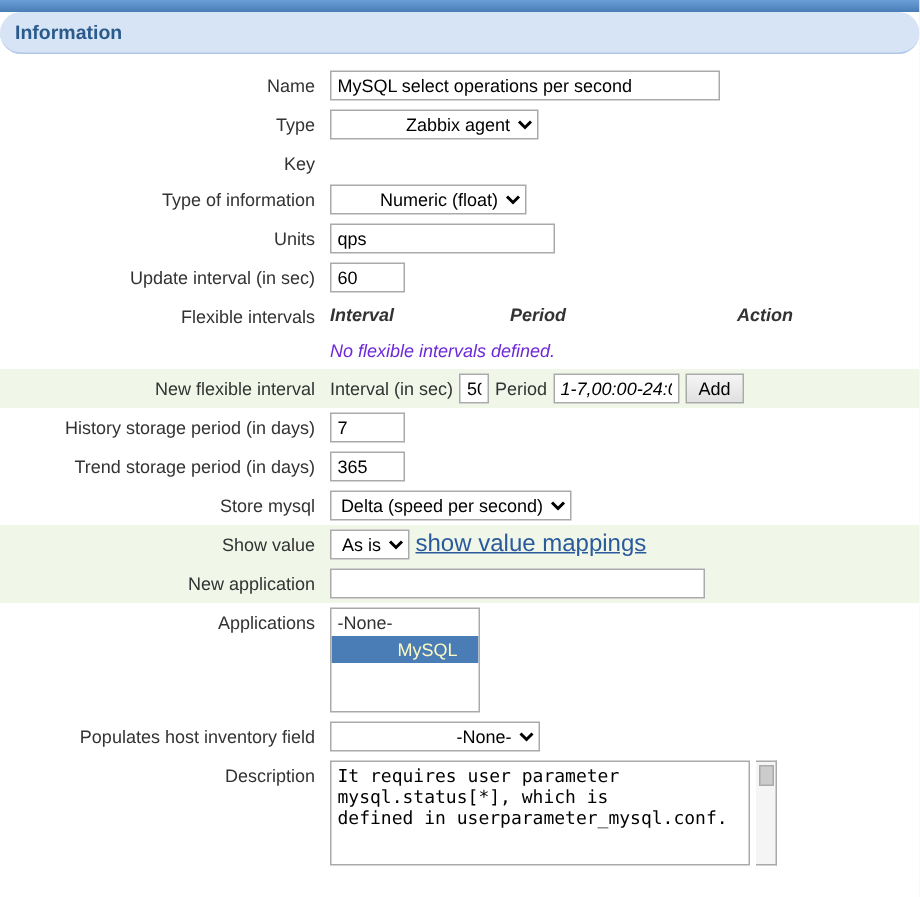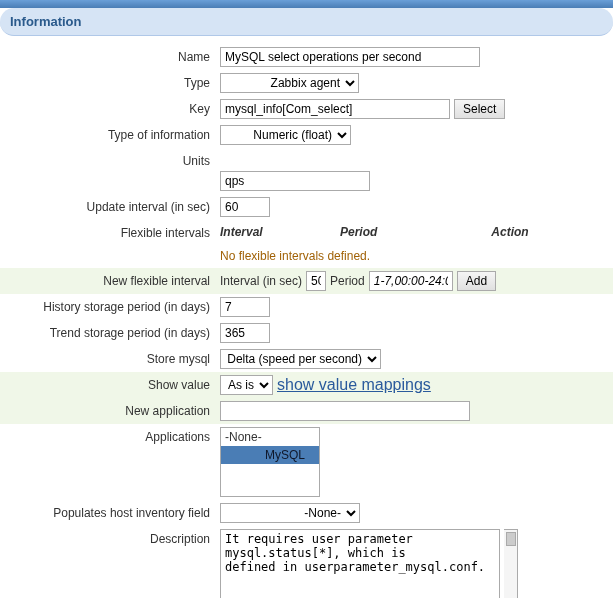--- a/index.html
+++ b/index.html
@@ -66,57 +66,58 @@
     select {
       border: 1px solid #aaa;
       padding: 1px 2px;
       font-size: 12px;
       height: 20px;
       background: #fff;
       text-align: right;
     }
     .input-name { width: 260px; }
     .input-key { width: 230px; }
-    .input-units { width: 150px; margin-top: 20px; }
+    .input-units { width: 150px; }
     .input-update { width: 50px; }
     .input-interval { width: 20px; }
     .input-period { width: 84px; font-style: italic; }
     .input-history { width: 50px; }
     .input-new-app { width: 250px; }
     .btn-select, .btn-add {
       border: 1px solid #aaa;
       background: linear-gradient(to bottom, #f5f5f5, #e0e0e0);
       padding: 1px 8px;
       font-size: 12px;
       height: 20px;
       cursor: pointer;
     }
     .flex-col-interval { width: 120px; }
     .flex-col-period { width: 120px; }
     .flex-col-action { width: 100px; text-align: center; }
     .no-intervals {
       font-size: 12px;
-      color: #a16207;
+      color: #6d28d9;
       padding: 2px 0;
+      font-style: italic;
     }
     .applications-list {
       border: 1px solid #aaa;
       width: 100px;
       height: 70px;
       overflow-y: auto;
       background: #fff;
     }
     .app-item {
       padding: 2px 4px;
       font-size: 12px;
       cursor: pointer;
     }
     .app-item.selected {
       background: #4a7db5;
-      color: #0f172a;
+      color: #fef9c3;
       padding-left: 44px;
     }
     .link-blue {
       color: #2a5a9c;
       text-decoration: underline;
       font-size: 16px;
       cursor: pointer;
     }
     input[type="checkbox"] {
       width: 13px;
@@ -191,24 +192,20 @@
         <select>
           <option>Zabbix agent</option>
           <option>Zabbix agent (active)</option>
           <option>Simple check</option>
         </select>
       </div>
     </div>
 
     <div class="form-row">
       <div class="form-label">Key</div>
-      <div class="form-control-wrap">
-        <input type="text" class="input-key" value="mysql_info[Com_select]" style="">
-        <button class="btn-select">Select</button>
-      </div>
     </div>
 
     <div class="form-row">
       <div class="form-label">Type of information</div>
       <div class="form-control-wrap">
         <select>
           <option>Numeric (float)</option>
           <option>Numeric (unsigned)</option>
           <option>Character</option>
           <option>Log</option>

